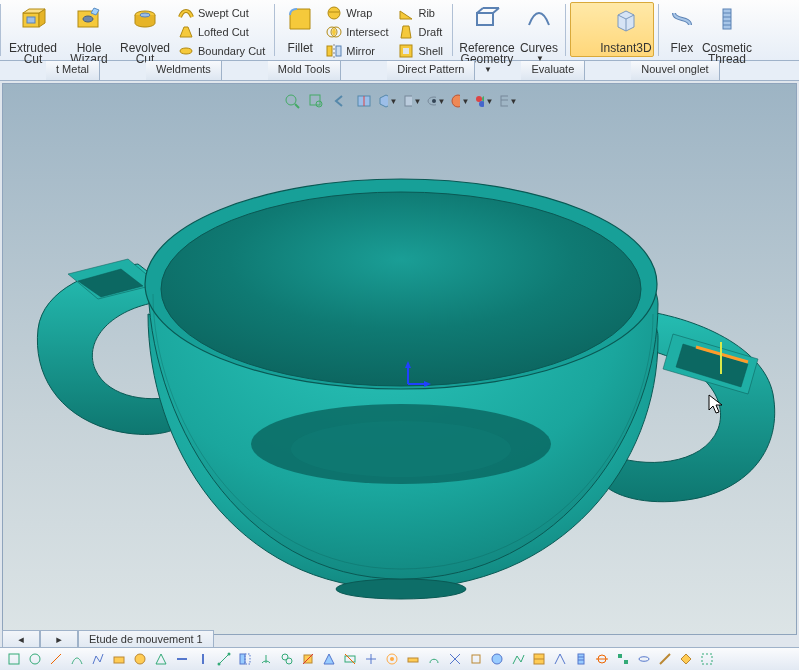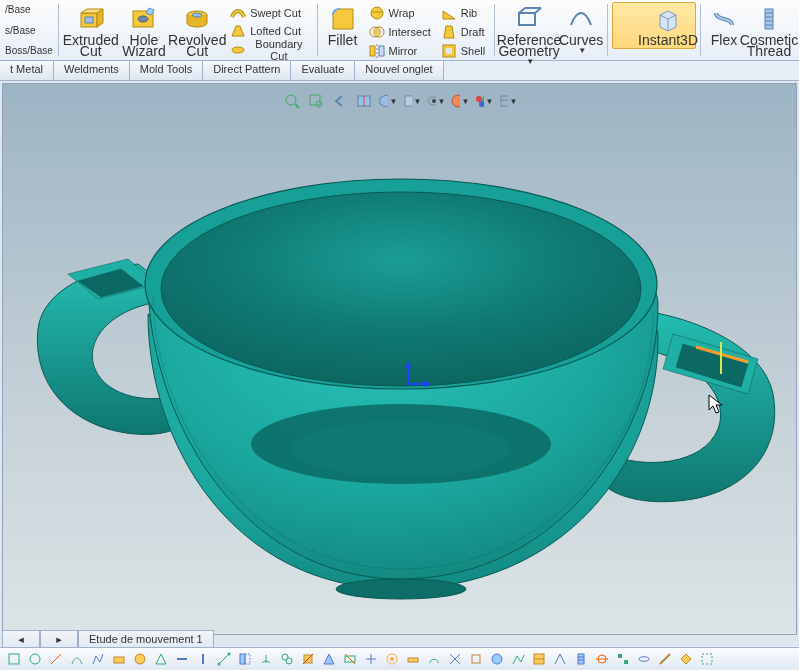--- a/index.html
+++ b/index.html
@@ -4,54 +4,49 @@
 <style>
 html,body{margin:0;padding:0;font-family:Tahoma,Arial,sans-serif;font-size:11px;color:#333;background:#E0E6ED;overflow:hidden;}
 body{width:799px;height:670px;position:relative;}
 
 .ribbon{background:linear-gradient(#FDFDFD,#E7EEF7);height:60px;display:flex;border-bottom:1px solid #9FB2C9;}
 .ribbon .sep{width:1px;background:#B0C0D5;margin:4px 0;}
 .rgroup{display:flex;align-items:flex-start;padding:2px 4px;}
 .rbig{display:flex;flex-direction:column;align-items:center;width:54px;padding:2px 0;border:1px solid transparent;border-radius:2px;cursor:pointer;}
 .rbig.sel{background:linear-gradient(#FFE9A8,#FFD77A);border-color:#D9A93A;padding-left:28px;}
 .rbig .ic{width:28px;height:28px;display:flex;align-items:center;justify-content:center;}
-.rbig .lb{font-size:14px;text-align:center;line-height:11px;margin-top:2px;}
+.rbig .lb{font-size:12px;text-align:center;line-height:11px;margin-top:10px;}
 .rsmall{display:flex;align-items:center;height:18px;padding:0 4px;border:1px solid transparent;border-radius:2px;cursor:pointer;white-space:nowrap;}
 .rsmall .ic{width:16px;height:16px;margin-right:4px;}
 .stack{display:flex;flex-direction:column;justify-content:space-between;height:56px;padding:2px 0;text-align:center;}
 .leftcrop{display:flex;flex-direction:column;justify-content:space-between;height:56px;padding:2px 0;}
 .leftcrop .ln{font-size:10px;padding:1px 4px;border:1px solid transparent;cursor:pointer;}
 
 .tabs{background:#E7EEF7;border-bottom:1px solid #9FB2C9;height:19px;display:flex;}
-.tabs .tab{padding:2px 10px;font-size:11px;border-right:1px solid #9FB2C9;cursor:pointer;background:linear-gradient(#F7F9FC,#DDE6F1);}
+.tabs .tab{padding:2px 10px;font-size:11px;border-right:1px solid #9FB2C9;cursor:pointer;background:linear-gradient(#F7F9FC,#DDE6F1);margin-left:46px;}
 
 .viewport{position:relative;background:linear-gradient(#9DB4C4 0%,#C6D2D8 60%,#DCE4E6 100%);height:550px;border:1px solid #8FA4BC;margin:2px;}
 .view-toolbar{position:absolute;top:4px;left:50%;transform:translateX(-50%);display:flex;gap:2px;padding:2px;}
 .view-toolbar .vt{width:20px;height:20px;border:1px solid transparent;display:flex;align-items:center;justify-content:center;cursor:pointer;border-radius:2px;}
 .triad{position:absolute;left:50%;top:50%;transform:translateX(-2px);}
 .cursor{position:absolute;left:705px;top:310px;}
 
 .bottom-tabs{position:absolute;left:2px;bottom:22px;display:flex;}
 .bottom-tabs .bt{font-size:11px;padding:2px 10px;border:1px solid #9FB2C9;border-bottom:none;background:linear-gradient(#F2F5F9,#E0E8F2);cursor:pointer;}
 
 .bottombar{position:absolute;left:0;right:0;bottom:0;height:22px;background:linear-gradient(#FAFBFD,#E2E9F3);border-top:1px solid #9FB2C9;display:flex;align-items:center;padding:0 4px;gap:1px;}
 .bottombar .bb{width:18px;height:18px;border:1px solid transparent;display:flex;align-items:center;justify-content:center;cursor:pointer;border-radius:2px;}
 
 svg{display:block;}
 .dd{font-size:8px;margin-left:2px;}
 </style>
 </head>
 <body>
 
 <div class="ribbon">
-  <div class="leftcrop">
-    <span class="ln" style="white-space: pre-line;">/Base</span>
-    <span class="ln" style="white-space: pre-line;">s/Base</span>
-    <span class="ln" style="white-space: pre-line;">Boss/Base</span>
-  </div>
   <div class="sep"></div>
 
   <div class="rgroup">
     <div class="rbig">
       <span class="ic">
         <svg width="28" height="28">
             <rect x="4" y="8" width="16" height="14" fill="#F5C93B" stroke="#B28A13"></rect>
             <polygon points="20,8 26,4 26,18 20,22" fill="#E6B428" stroke="#B28A13"></polygon>
             <polygon points="4,8 10,4 26,4 20,8" fill="#FCE08A" stroke="#B28A13"></polygon>
             <rect x="8" y="12" width="8" height="6" fill="#9CBEE8" stroke="#5B82B4"></rect>

